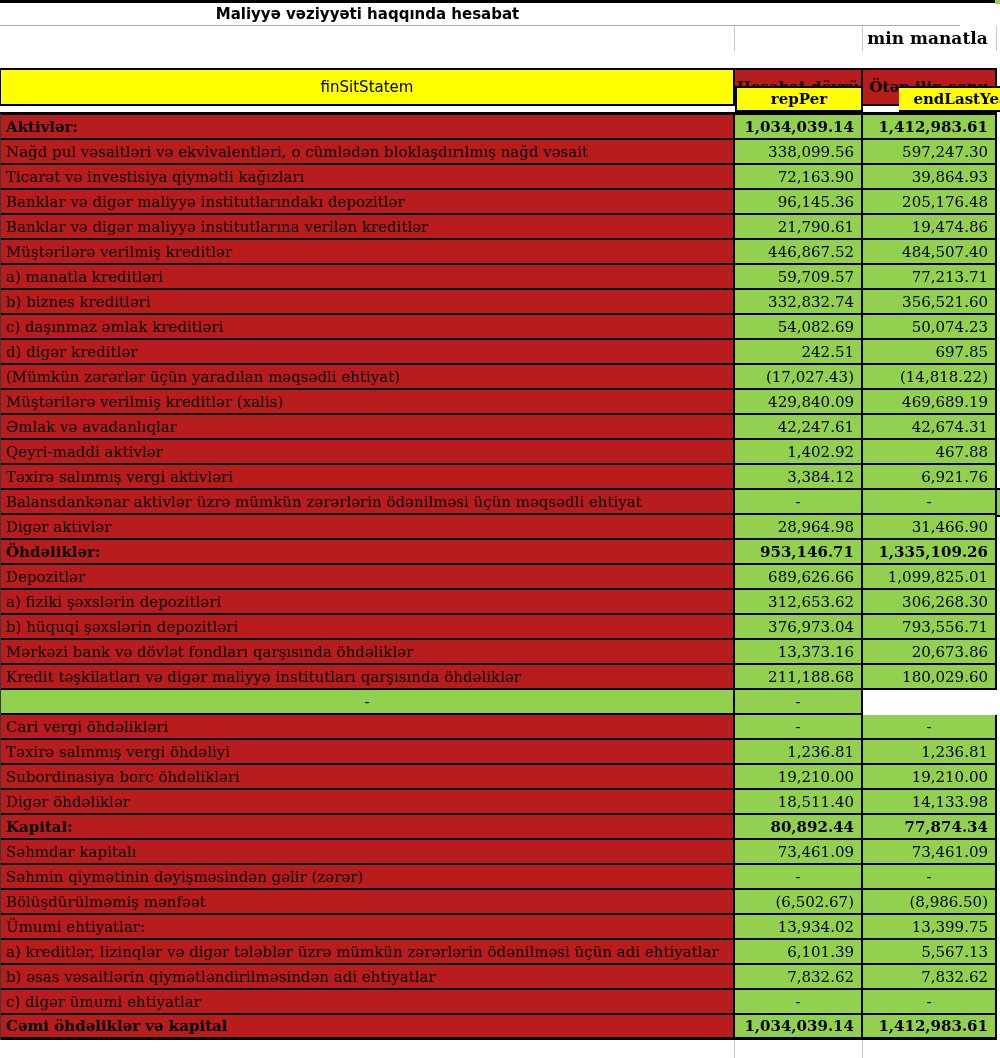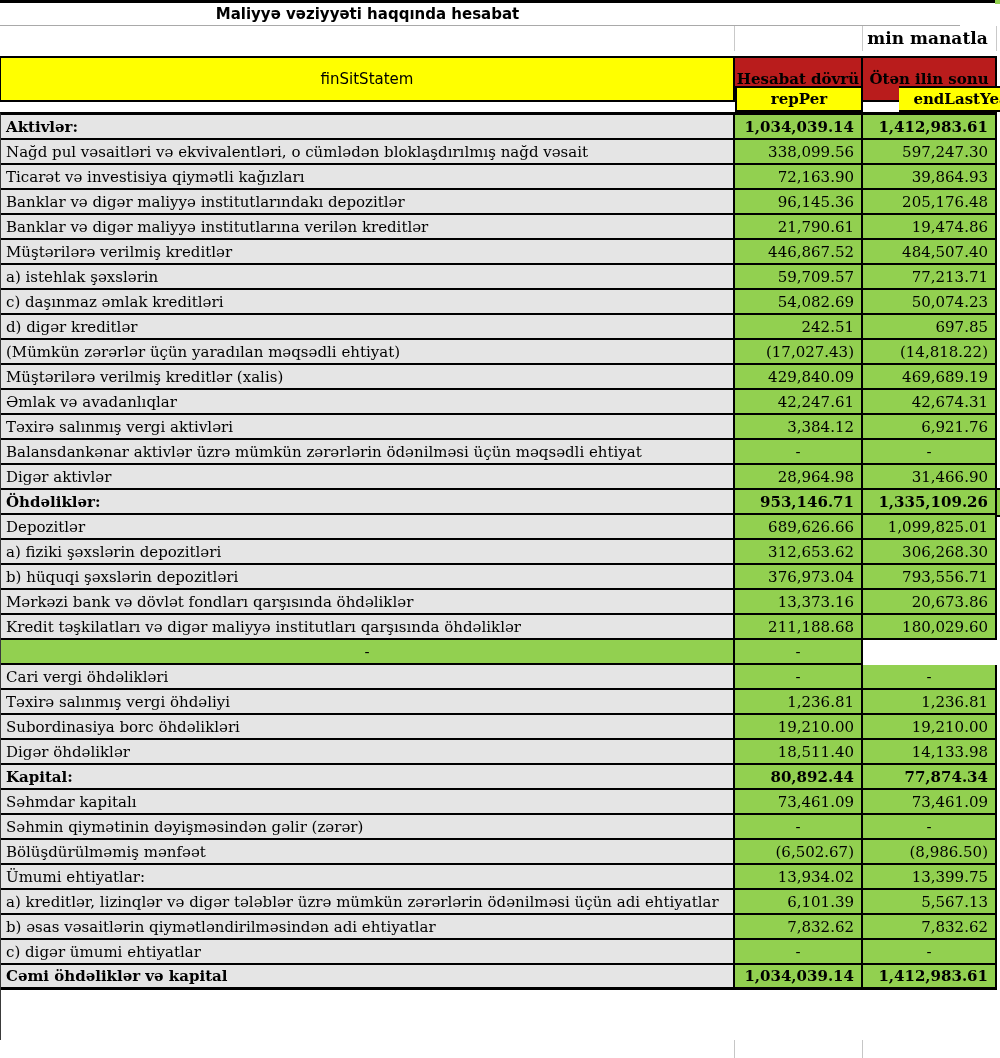--- a/index.html
+++ b/index.html
@@ -10,41 +10,41 @@
   .topbar{position:absolute;top:0;left:0;width:1000px;height:3px;background:#000;}
   .green-frag-top{position:absolute;top:0;right:0;width:5px;height:4px;background:var(--green,#92D050);z-index:2;}
   .title-row{position:absolute;top:3px;left:0;width:960px;height:22px;border-bottom:1px solid #a9a9a9;background:#fff;}
   .title{
     position:absolute;left:0;top:0;width:735px;height:22px;line-height:22px;text-align:center;
     font-family:"DejaVu Sans","Liberation Sans",sans-serif;font-weight:bold;font-size:15px;
   }
   .unit-row{position:absolute;top:26px;left:0;width:997px;height:25px;display:grid;grid-template-columns:735px 128px 134px;}
   .unit-row>div{box-sizing:border-box;border-right:1px solid #c9c9c9;}
   .unit-cell{font-weight:bold;font-size:17px;line-height:25px;text-align:center;padding-right:4px;}
-  .head-row{position:absolute;top:56px;left:0;width:997px;height:46px;display:grid;grid-template-columns:735px 128px 134px;}
+  .head-row{position:absolute;top:68px;left:0;width:997px;height:38px;display:grid;grid-template-columns:735px 128px 134px;}
   .hc{box-sizing:border-box;border:2px solid #000;border-left:none;font-size:15px;text-align:center;
       display:flex;align-items:center;justify-content:center;background:#b91c1c;font-weight:bold;}
   .hc1{border-left:1px solid #000;background:var(--yellow,#FFFF00);
        font-family:"DejaVu Sans","Liberation Sans",sans-serif;font-weight:normal;}
   .subhead-row{position:absolute;top:86px;left:735px;width:262px;height:26px;display:grid;grid-template-columns:128px 134px;gap:36px;}
   .sc{box-sizing:border-box;border:2px solid #000;background:var(--yellow,#FFFF00);
       font-weight:bold;font-size:15px;display:flex;align-items:center;justify-content:center;}
   .sc3{border-left:none;}
   .tbody{
     position:absolute;top:112px;left:0;width:997px;height:928px;box-sizing:border-box;
     border-top:3px solid #000;border-left:1px solid #3a3a3a;
     display:grid;grid-template-rows:repeat(37,1fr);
   }
   .row{display:grid;grid-template-columns:734px 128px 134px;min-height:0;}
   .cell{
     box-sizing:border-box;border-right:2px solid #000;border-bottom:2px solid #000;
     font-size:15px;display:flex;align-items:center;white-space:nowrap;overflow:hidden;min-height:0;
   }
   .row:last-child .cell{border-bottom:3px solid #000;}
-  .lab{padding-left:5px;background:#e5e5e5;}
+  .lab{padding-left:5px;background:#b91c1c;}
   .val{justify-content:flex-end;padding-right:7px;background:var(--green,#92D050);font-variant-numeric:tabular-nums;}
   .val.dash{justify-content:center;padding-right:0;}
   .row.bold .cell{font-weight:bold;}
   .tail-line{position:absolute;top:1040px;width:1px;height:18px;background:#c6c6c6;}
   .tail-line.t1{left:734px;}
   .tail-line.t2{left:862px;}
   .green-frag-row{
     position:absolute;left:997px;width:3px;background:var(--green,#92D050);
     border-top:2px solid #000;border-bottom:2px solid #000;box-sizing:border-box;z-index:2;
   }
@@ -102,23 +102,28 @@
         <div class="cell lab">Banklar və digər maliyyə institutlarına verilən kreditlər</div>
         <div class="cell val">21,790.61</div>
         <div class="cell val">19,474.86</div>
       </div>
       <div class="row">
         <div class="cell lab">Müştərilərə verilmiş kreditlər</div>
         <div class="cell val">446,867.52</div>
         <div class="cell val">484,507.40</div>
       </div>
       <div class="row">
-        <div class="cell lab">a) istehlak şəxslərin</div>
+        <div class="cell lab">a) manatla kreditləri</div>
         <div class="cell val">59,709.57</div>
         <div class="cell val">77,213.71</div>
+      </div>
+      <div class="row">
+        <div class="cell lab">b) biznes kreditləri</div>
+        <div class="cell val">332,832.74</div>
+        <div class="cell val">356,521.60</div>
       </div>
       <div class="row">
         <div class="cell lab">c) daşınmaz əmlak kreditləri</div>
         <div class="cell val">54,082.69</div>
         <div class="cell val">50,074.23</div>
       </div>
       <div class="row">
         <div class="cell lab">d) digər kreditlər</div>
         <div class="cell val">242.51</div>
         <div class="cell val">697.85</div>
@@ -130,20 +135,25 @@
       </div>
       <div class="row">
         <div class="cell lab">Müştərilərə verilmiş kreditlər (xalis)</div>
         <div class="cell val">429,840.09</div>
         <div class="cell val">469,689.19</div>
       </div>
       <div class="row">
         <div class="cell lab">Əmlak və avadanlıqlar</div>
         <div class="cell val">42,247.61</div>
         <div class="cell val">42,674.31</div>
+      </div>
+      <div class="row">
+        <div class="cell lab">Qeyri-maddi aktivlər</div>
+        <div class="cell val">1,402.92</div>
+        <div class="cell val">467.88</div>
       </div>
       <div class="row">
         <div class="cell lab">Təxirə salınmış vergi aktivləri</div>
         <div class="cell val">3,384.12</div>
         <div class="cell val">6,921.76</div>
       </div>
       <div class="row">
         <div class="cell lab">Balansdankənar aktivlər üzrə mümkün zərərlərin ödənilməsi üçün məqsədli ehtiyat</div>
         <div class="cell val dash">-</div>
         <div class="cell val dash">-</div>

